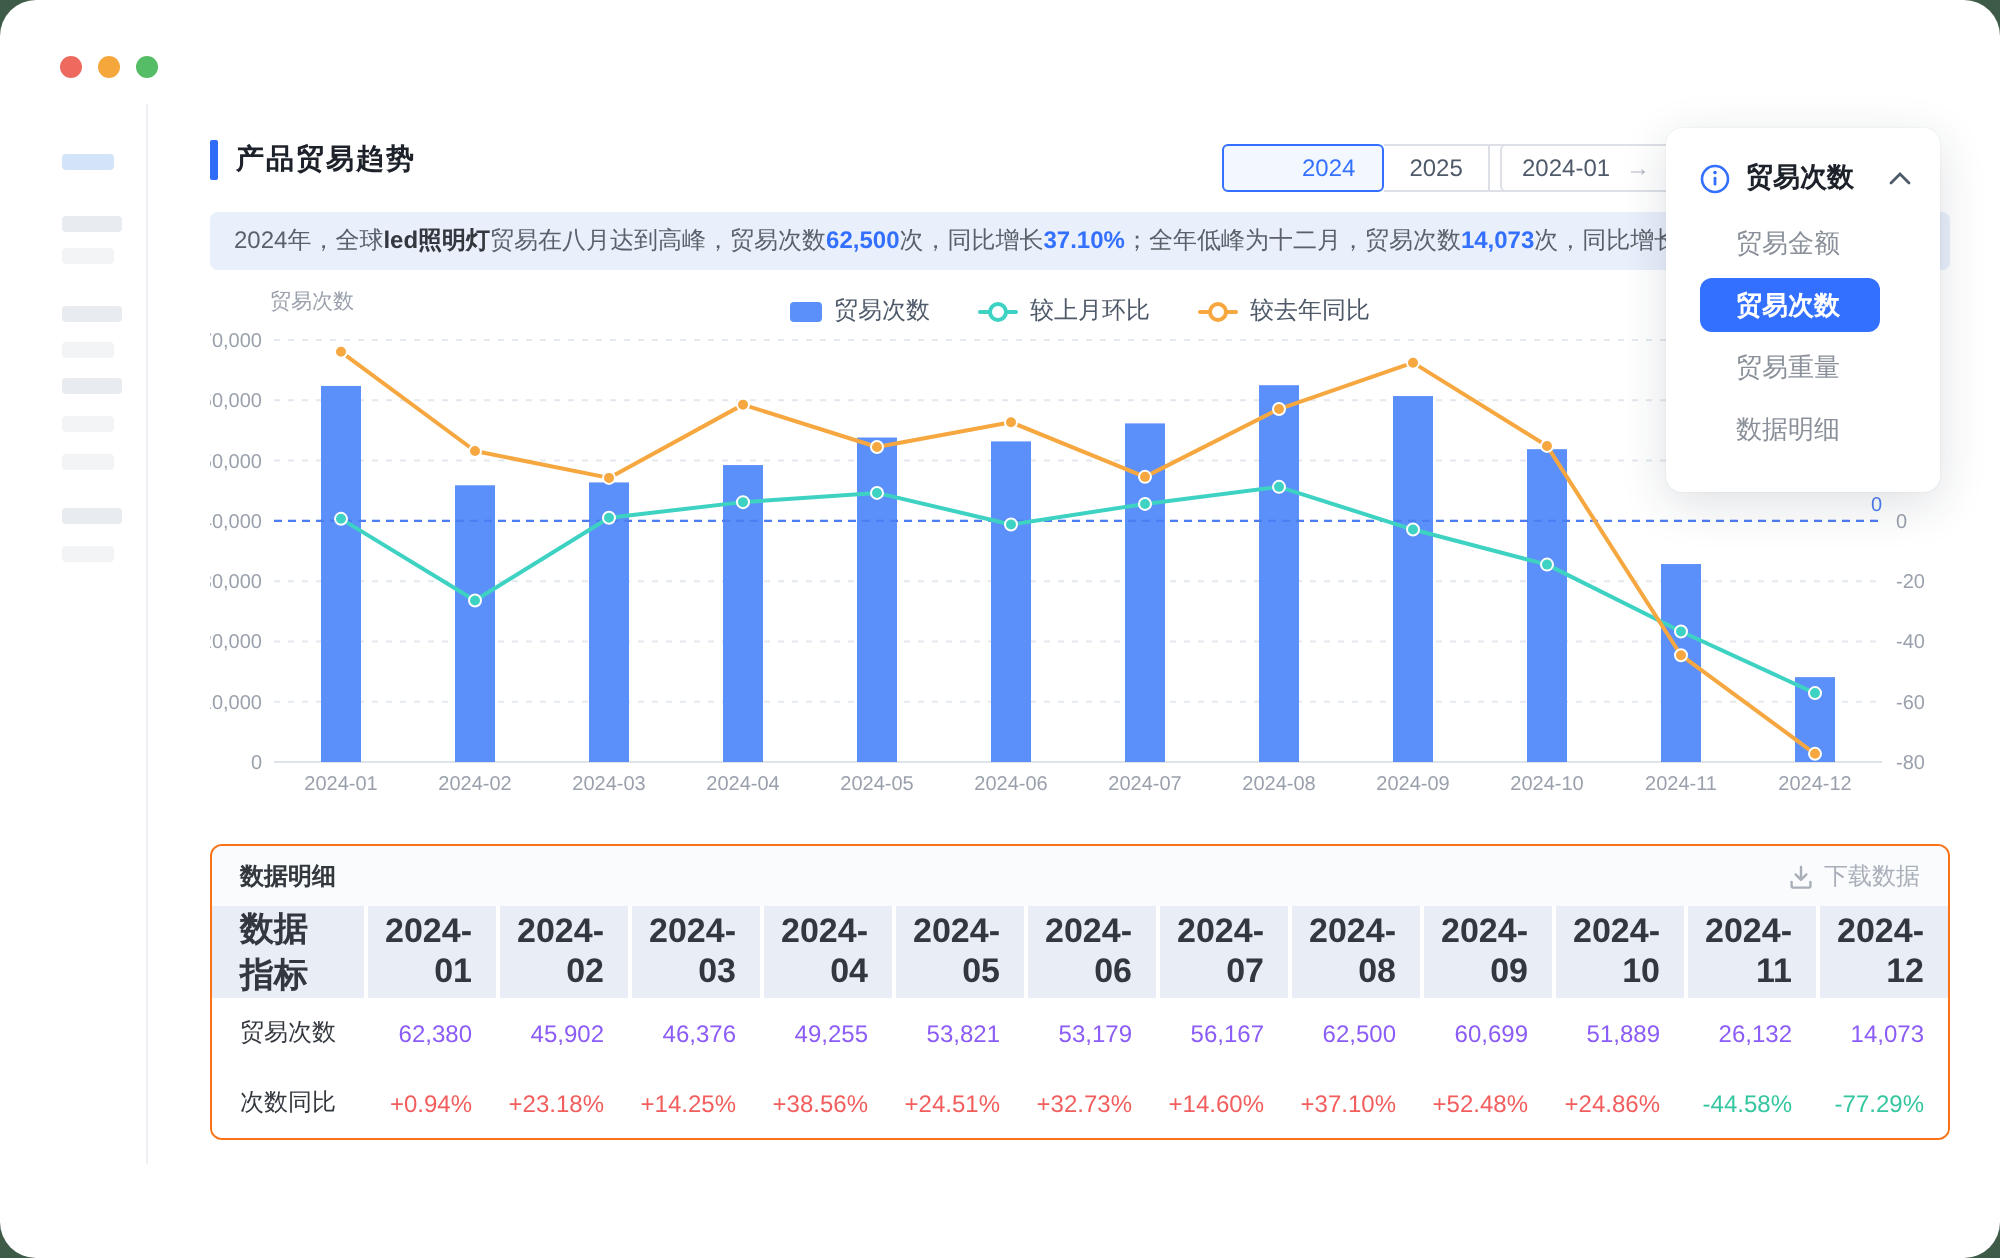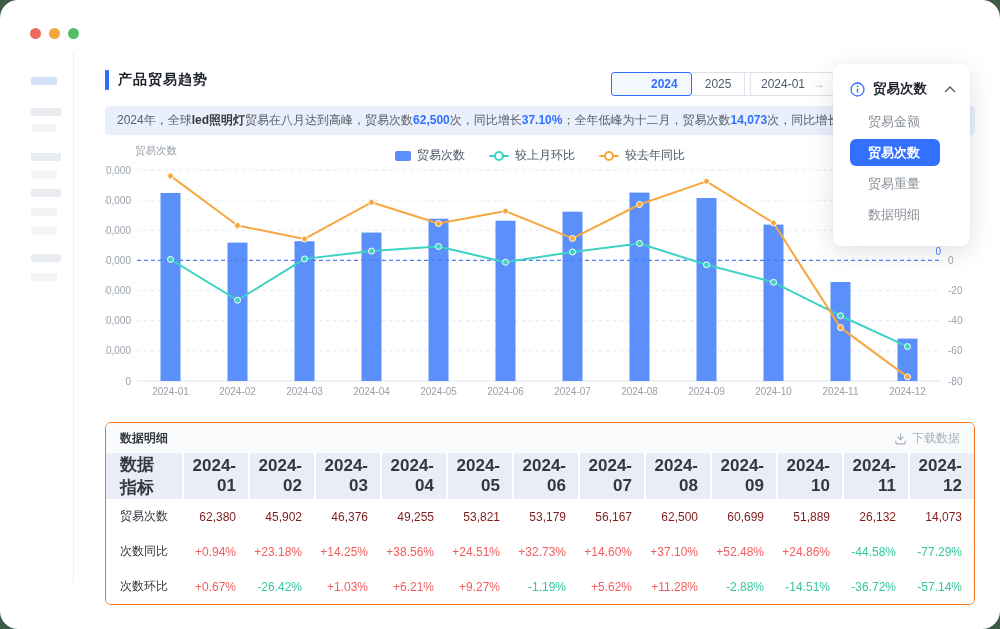--- a/index.html
+++ b/index.html
@@ -25,21 +25,21 @@
   
   .page-title{position:absolute;left:105px;top:70px;display:flex;align-items:center;}
   .title-bar{width:4px;height:20px;background:#2f6bf6;border-radius:1px;margin-right:9px;}
   .title-text{font-size:14px;font-weight:700;color:#1d2129;letter-spacing:1px;}
 
   .seg-group{position:absolute;left:612px;top:72px;display:flex;height:24px;}
   .seg{border:1px solid #dde0e6;border-left-width:0;padding:0 13px;font-size:12px;color:#4e5969;
        line-height:22px;background:#fff;cursor:pointer;}
   .seg:first-child{border-left-width:1px;border-radius:3px 0 0 3px;}
   .seg:last-child{border-radius:0 3px 3px 0;}
-  .seg.selected{border:1px solid var(--accent);color:var(--accent);background:#f3f8ff;border-radius:3px;margin-left:-1px;font-weight:700;padding-left:39px;}
+  .seg.selected{border:1px solid var(--accent);color:var(--accent);background:#f3f8ff;border-radius:3px;margin-left:-1px;font-weight:400;padding-left:39px;}
 
   .date-range{position:absolute;left:750px;top:72px;width:150px;height:24px;border:1px solid #dde0e6;border-radius:3px;
       display:flex;align-items:center;padding:0 10px;box-sizing:border-box;font-size:12px;color:#4e5969;white-space:nowrap;background:#fff;}
   .date-range .arrow{color:#b4bac3;margin:0 8px;}
 
   
   .banner{position:absolute;left:105px;top:106px;width:870px;height:29px;background:#e9effb;border-radius:4px;
       box-sizing:border-box;padding:0 12px;font-size:12px;color:#5a6169;line-height:29px;overflow:hidden;}
   .seg-bold{font-weight:700;color:#33383f;}
   .seg-blue{color:var(--accent);font-weight:600;}
@@ -69,21 +69,21 @@
   
   .table-card{position:absolute;left:105px;top:422px;width:870px;border:1px solid #f97316;border-radius:6px;
      background:#fff;box-sizing:border-box;overflow:hidden;}
   .table-top{height:30px;display:flex;align-items:center;justify-content:space-between;padding:0 14px;background:#fafbfd;}
   .table-title{font-size:12px;font-weight:700;color:#33383f;}
   .download{display:flex;align-items:center;gap:5px;font-size:12px;color:#a9afb9;cursor:pointer;}
   table{width:100%;border-collapse:separate;border-spacing:0;table-layout:fixed;}
   thead th{background:#e9edf6;border-left:2px solid #fff;height:28px;font-size:17px;font-weight:700;color:#33383f;
      text-align:right;padding:0 12px 0 0;box-sizing:border-box;}
   thead th:first-child{border-left:none;text-align:left;padding-left:14px;width:76px;}
-  tbody td{height:33px;font-size:12px;color:#7f1d1d;text-align:right;padding-right:12px;background:#fff;}
+  tbody td{height:33px;font-size:12px;color:#8b5cf6;text-align:right;padding-right:12px;background:#fff;}
   tbody td:first-child{text-align:left;padding-left:14px;color:#33383f;}
   td.pos{color:var(--pos);}
   td.neg{color:var(--neg);}
 </style>
 </head>
 <body>
 
 <div class="window">
 
   <div class="traffic">
@@ -300,32 +300,17 @@
             <td class="pos">+38.56%</td>
             <td class="pos">+24.51%</td>
             <td class="pos">+32.73%</td>
             <td class="pos">+14.60%</td>
             <td class="pos">+37.10%</td>
             <td class="pos">+52.48%</td>
             <td class="pos">+24.86%</td>
             <td class="neg">-44.58%</td>
             <td class="neg">-77.29%</td>
           </tr>
-          <tr>
-            <td>次数环比</td>
-            <td class="pos">+0.67%</td>
-            <td class="neg">-26.42%</td>
-            <td class="pos">+1.03%</td>
-            <td class="pos">+6.21%</td>
-            <td class="pos">+9.27%</td>
-            <td class="neg">-1.19%</td>
-            <td class="pos">+5.62%</td>
-            <td class="pos">+11.28%</td>
-            <td class="neg">-2.88%</td>
-            <td class="neg">-14.51%</td>
-            <td class="neg">-36.72%</td>
-            <td class="neg">-57.14%</td>
-          </tr>
         </tbody>
     </table>
   </div>
 
 </div>
 
 </body></html>

